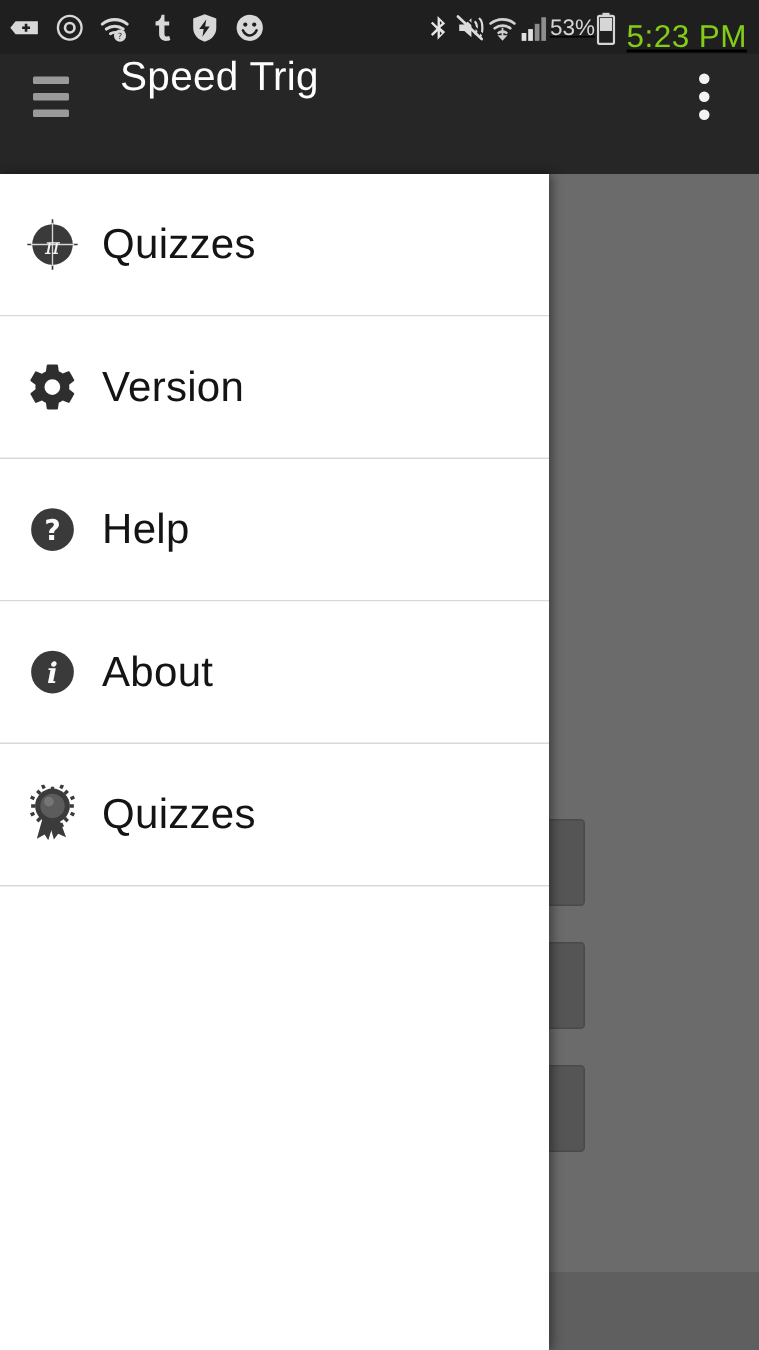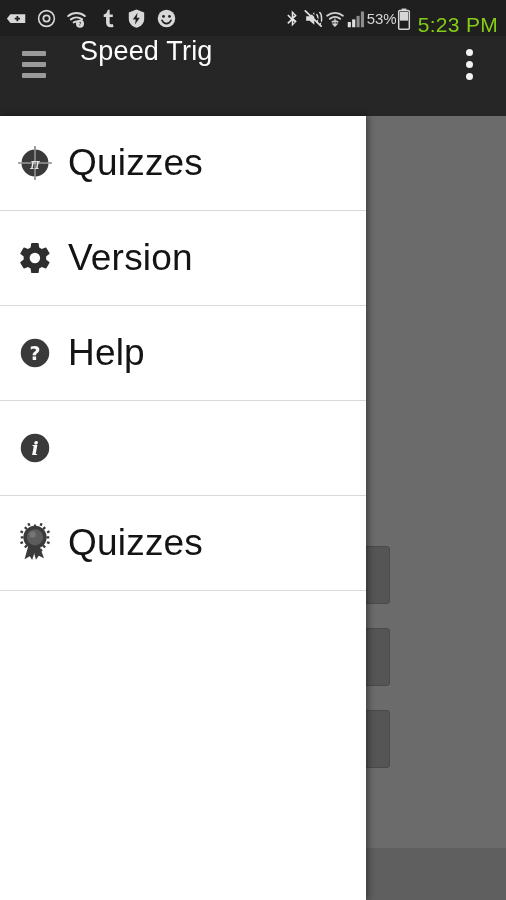--- a/index.html
+++ b/index.html
@@ -18,21 +18,21 @@
 
   
   #statusbar {
     position:absolute; top:0; left:0;
     width:506px; height:36px;
     background:#1f1f1f;
     display:flex; align-items:center;
     padding:0 8px 0 6px;
   }
   .sb-left { display:flex; align-items:center; gap:9px; flex:0 0 auto; }
-  .sb-right { display:flex; align-items:center; gap:0; margin-left:auto; }
+  .sb-right { display:flex; align-items:center; gap:0; margin-left:auto;text-decoration:underline; }
   .sb-ico { width:21px; height:21px; position:relative; display:block; }
   #battery-percent { font-size:15px; color:#d6d6d6; }
   #clock { font-size:21px; color:#84cc16; letter-spacing:.3px;margin-top:14px; }
 
   
   .ic-plusflag svg, .ic-circ svg, .ic-wifiq svg, .ic-t svg, .ic-shield svg,
   .ic-smiley svg, .ic-bt svg, .ic-mute svg, .ic-wifi svg, .ic-signal svg,
   .ic-batt svg { display:block; }
 
   
@@ -111,21 +111,21 @@
     padding-left:14px;
     border-bottom:1px solid #d9d9d9;
     cursor:pointer; background:#fff;
   }
   .drawer-item:last-of-type { }
   .di-icon {
     width:42px; height:42px; flex:0 0 42px;
     display:flex; align-items:center; justify-content:center;
   }
   .di-label {
-    margin-left:12px; font-size:37px; color:#141414;
+    margin-left:12px; font-size:28px; color:#141414;
     font-weight:400; letter-spacing:.2px;
   }
   #drawer-empty { background:#fff; }
 </style>
 </head>
 <body>
 
 <div id="screen">
 
   <div id="statusbar">
@@ -288,20 +288,21 @@
       <span class="di-label">Help</span>
     </div>
 
     <div class="drawer-item">
       <span class="di-icon">
         <svg width="38" height="38" viewBox="0 0 40 40">
           <circle cx="20" cy="20" r="15" fill="#3a3a3a"></circle>
           <text x="20" y="27.5" font-size="20" font-weight="bold" font-style="italic" text-anchor="middle" fill="#fafafa" font-family="DejaVu Serif">i</text>
         </svg>
       </span>
+      <span class="di-label">About</span>
     </div>
 
     <div class="drawer-item">
       <span class="di-icon">
         <svg width="38" height="40" viewBox="0 0 40 42">
           <path d="M13.5 22 L9 38 l5.5-3 2.5 4 4.5-14z" fill="#3b3b3b"></path>
           <path d="M24 22 L29.5 37 l-5.5-2.5 -3 4 -4-14z" fill="#3b3b3b"></path>
           <g fill="#3b3b3b">
             <circle cx="20" cy="15" r="12.2"></circle>
           </g>

